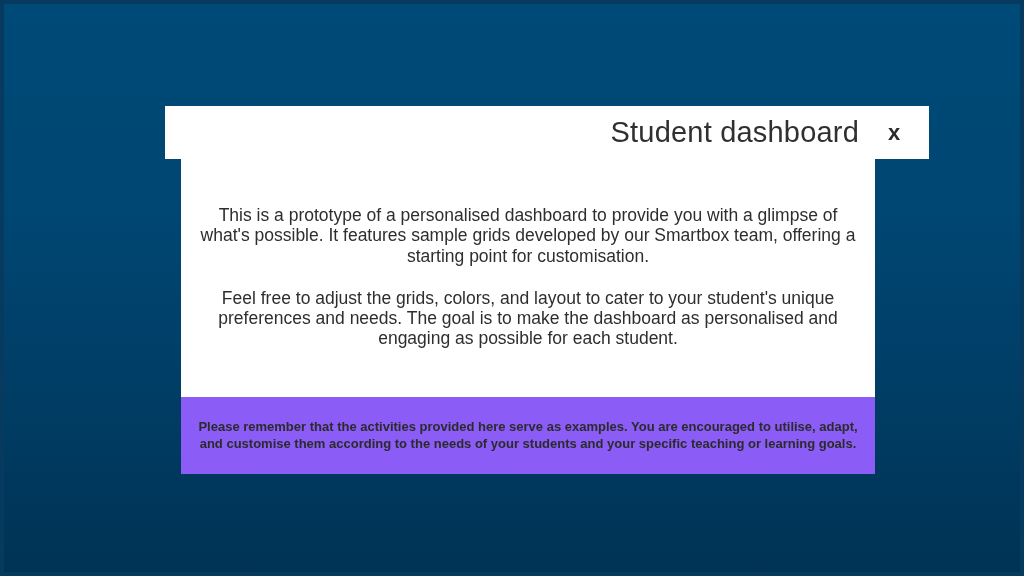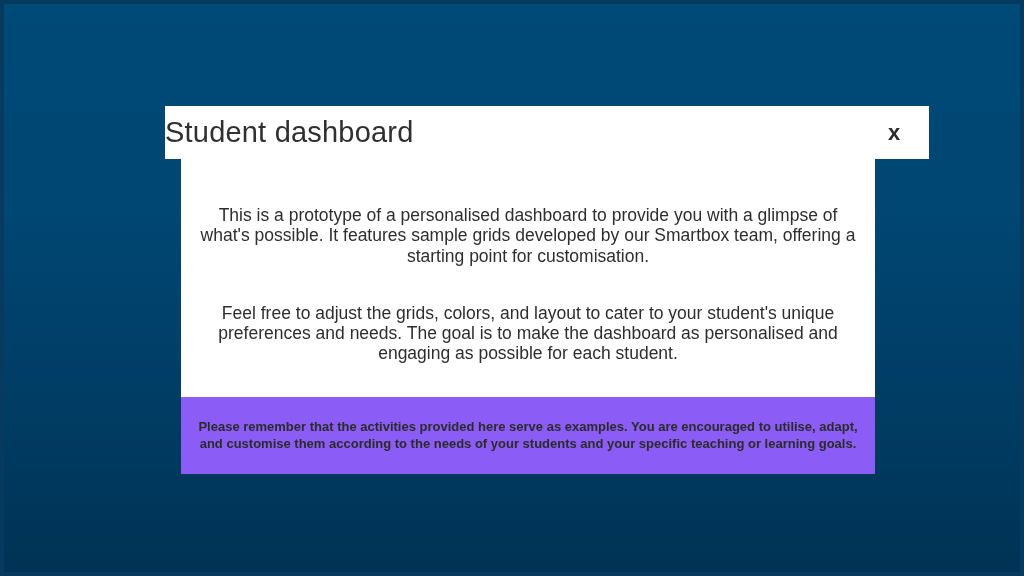--- a/index.html
+++ b/index.html
@@ -44,21 +44,21 @@
     background: #ffffff;
   }
 
   #dialog-title {
     position: absolute;
     left: 0;
     top: 0;
     width: 694px;
     height: 53px;
     line-height: 53px;
-    text-align: left;
+    text-align: right;
     font-size: 29px;
     font-weight: 300;
     letter-spacing: 0.2px;
     color: #303030;
     white-space: nowrap;
   }
 
   #close-button {
     position: absolute;
     right: 0;
@@ -101,21 +101,21 @@
 
   .body-paragraph {
     text-align: center;
     font-size: 17.5px;
     line-height: 1.16;
     color: #2e2e2e;
     font-weight: 400;
   }
 
   .body-paragraph + .body-paragraph {
-    margin-top: 37px;
+    margin-top: 22px;
   }
 
   #dialog-footer {
     flex: 0 0 auto;
     height: 77px;
     background: #8b5cf6;
     display: flex;
     align-items: center;
     justify-content: center;
     padding: 0 10px;

